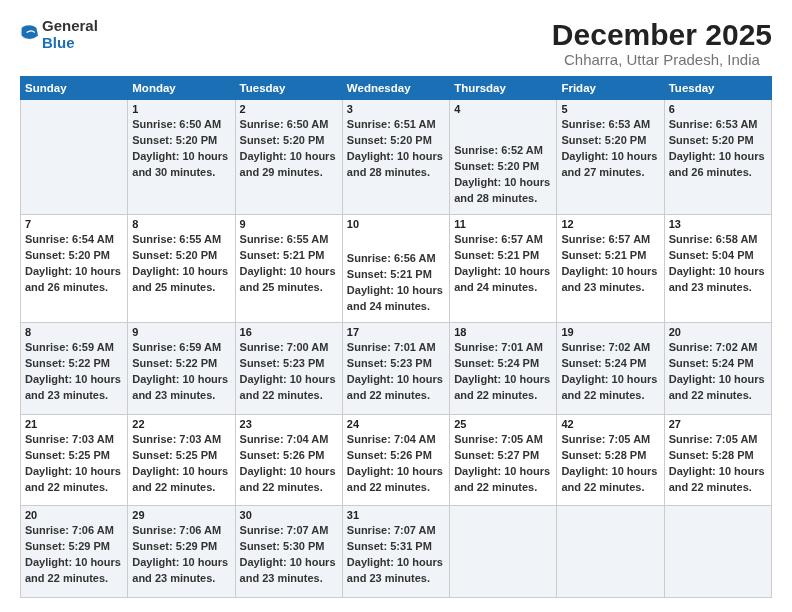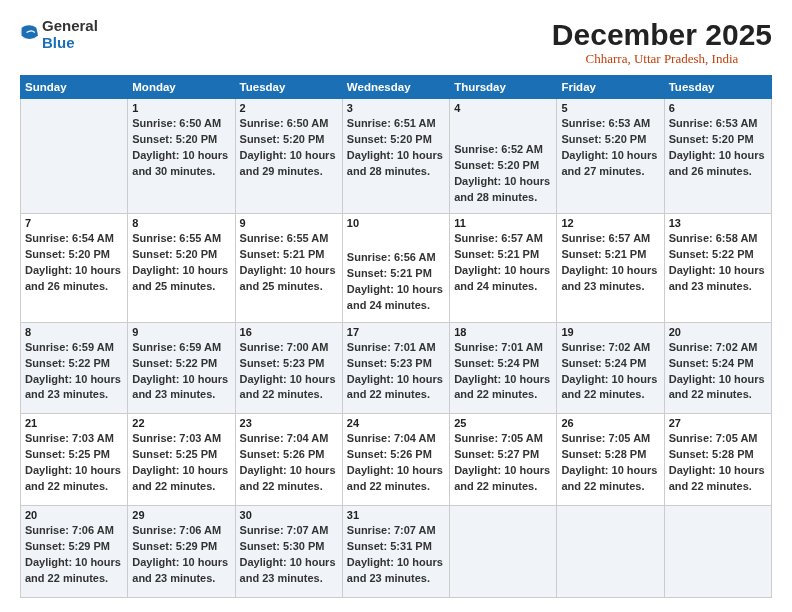--- a/index.html
+++ b/index.html
@@ -43,23 +43,22 @@
     .title-block {
       text-align: center;
     }
     .month-title {
       font-size: 30px;
       font-weight: bold;
       color: #222;
       line-height: 1.1;
     }
     .subtitle {
-      font-size: 13px;
-      color: #c2410c;
-      font-family: Liberation Serif, serif;
+      font-size: 15px;
+      color: #737373;
     }
     .calendar {
       flex: 1;
       border: 1px solid #0f766e;
       border-collapse: collapse;
       width: 100%;
       table-layout: fixed;
     }
     .calendar th {
       background: #1a6fb5;
@@ -220,21 +219,21 @@
           <td>
             <span class="day-num">12</span>
             <div class="day-info" style="white-space: pre-line;">Sunrise: 6:57 AM
 Sunset: 5:21 PM
 Daylight: 10 hours
 and 23 minutes.</div>
           </td>
           <td>
             <span class="day-num">13</span>
             <div class="day-info" style="white-space: pre-line;">Sunrise: 6:58 AM
-Sunset: 5:22 PM
+Sunset: 5:04 PM
 Daylight: 10 hours
 and 23 minutes.</div>
           </td>
         </tr>
         <tr class="row-shaded">
           <td>
             <span class="day-num">8</span>
             <div class="day-info" style="white-space: pre-line;">Sunrise: 6:59 AM
 Sunset: 5:22 PM
 Daylight: 10 hours
@@ -313,21 +312,21 @@
 and 22 minutes.</div>
           </td>
           <td>
             <span class="day-num">25</span>
             <div class="day-info" style="white-space: pre-line;">Sunrise: 7:05 AM
 Sunset: 5:27 PM
 Daylight: 10 hours
 and 22 minutes.</div>
           </td>
           <td>
-            <span class="day-num">26</span>
+            <span class="day-num">42</span>
             <div class="day-info" style="white-space: pre-line;">Sunrise: 7:05 AM
 Sunset: 5:28 PM
 Daylight: 10 hours
 and 22 minutes.</div>
           </td>
           <td>
             <span class="day-num">27</span>
             <div class="day-info" style="white-space: pre-line;">Sunrise: 7:05 AM
 Sunset: 5:28 PM
 Daylight: 10 hours

